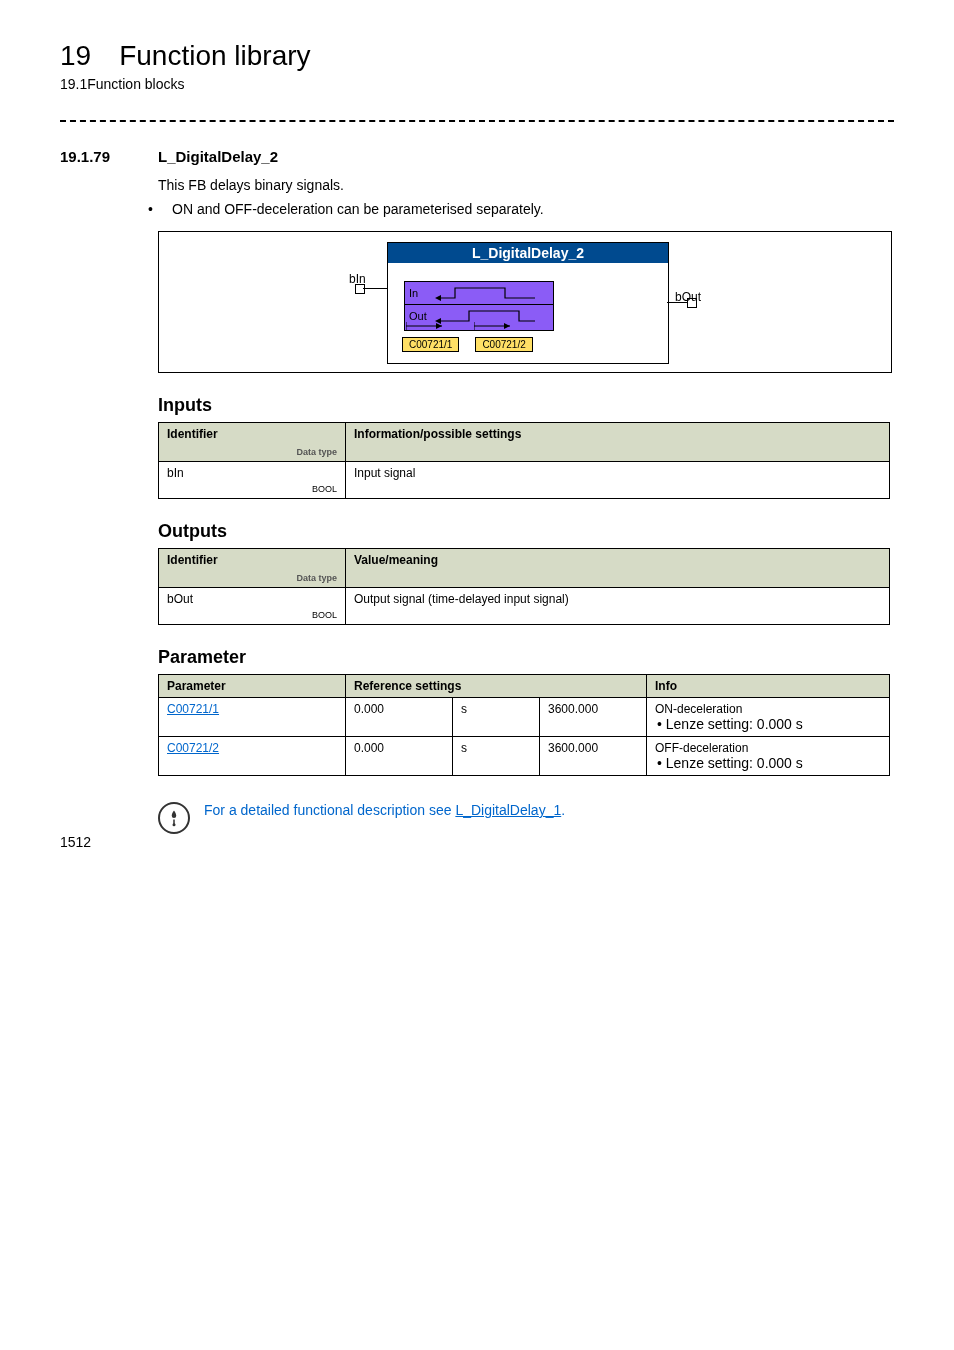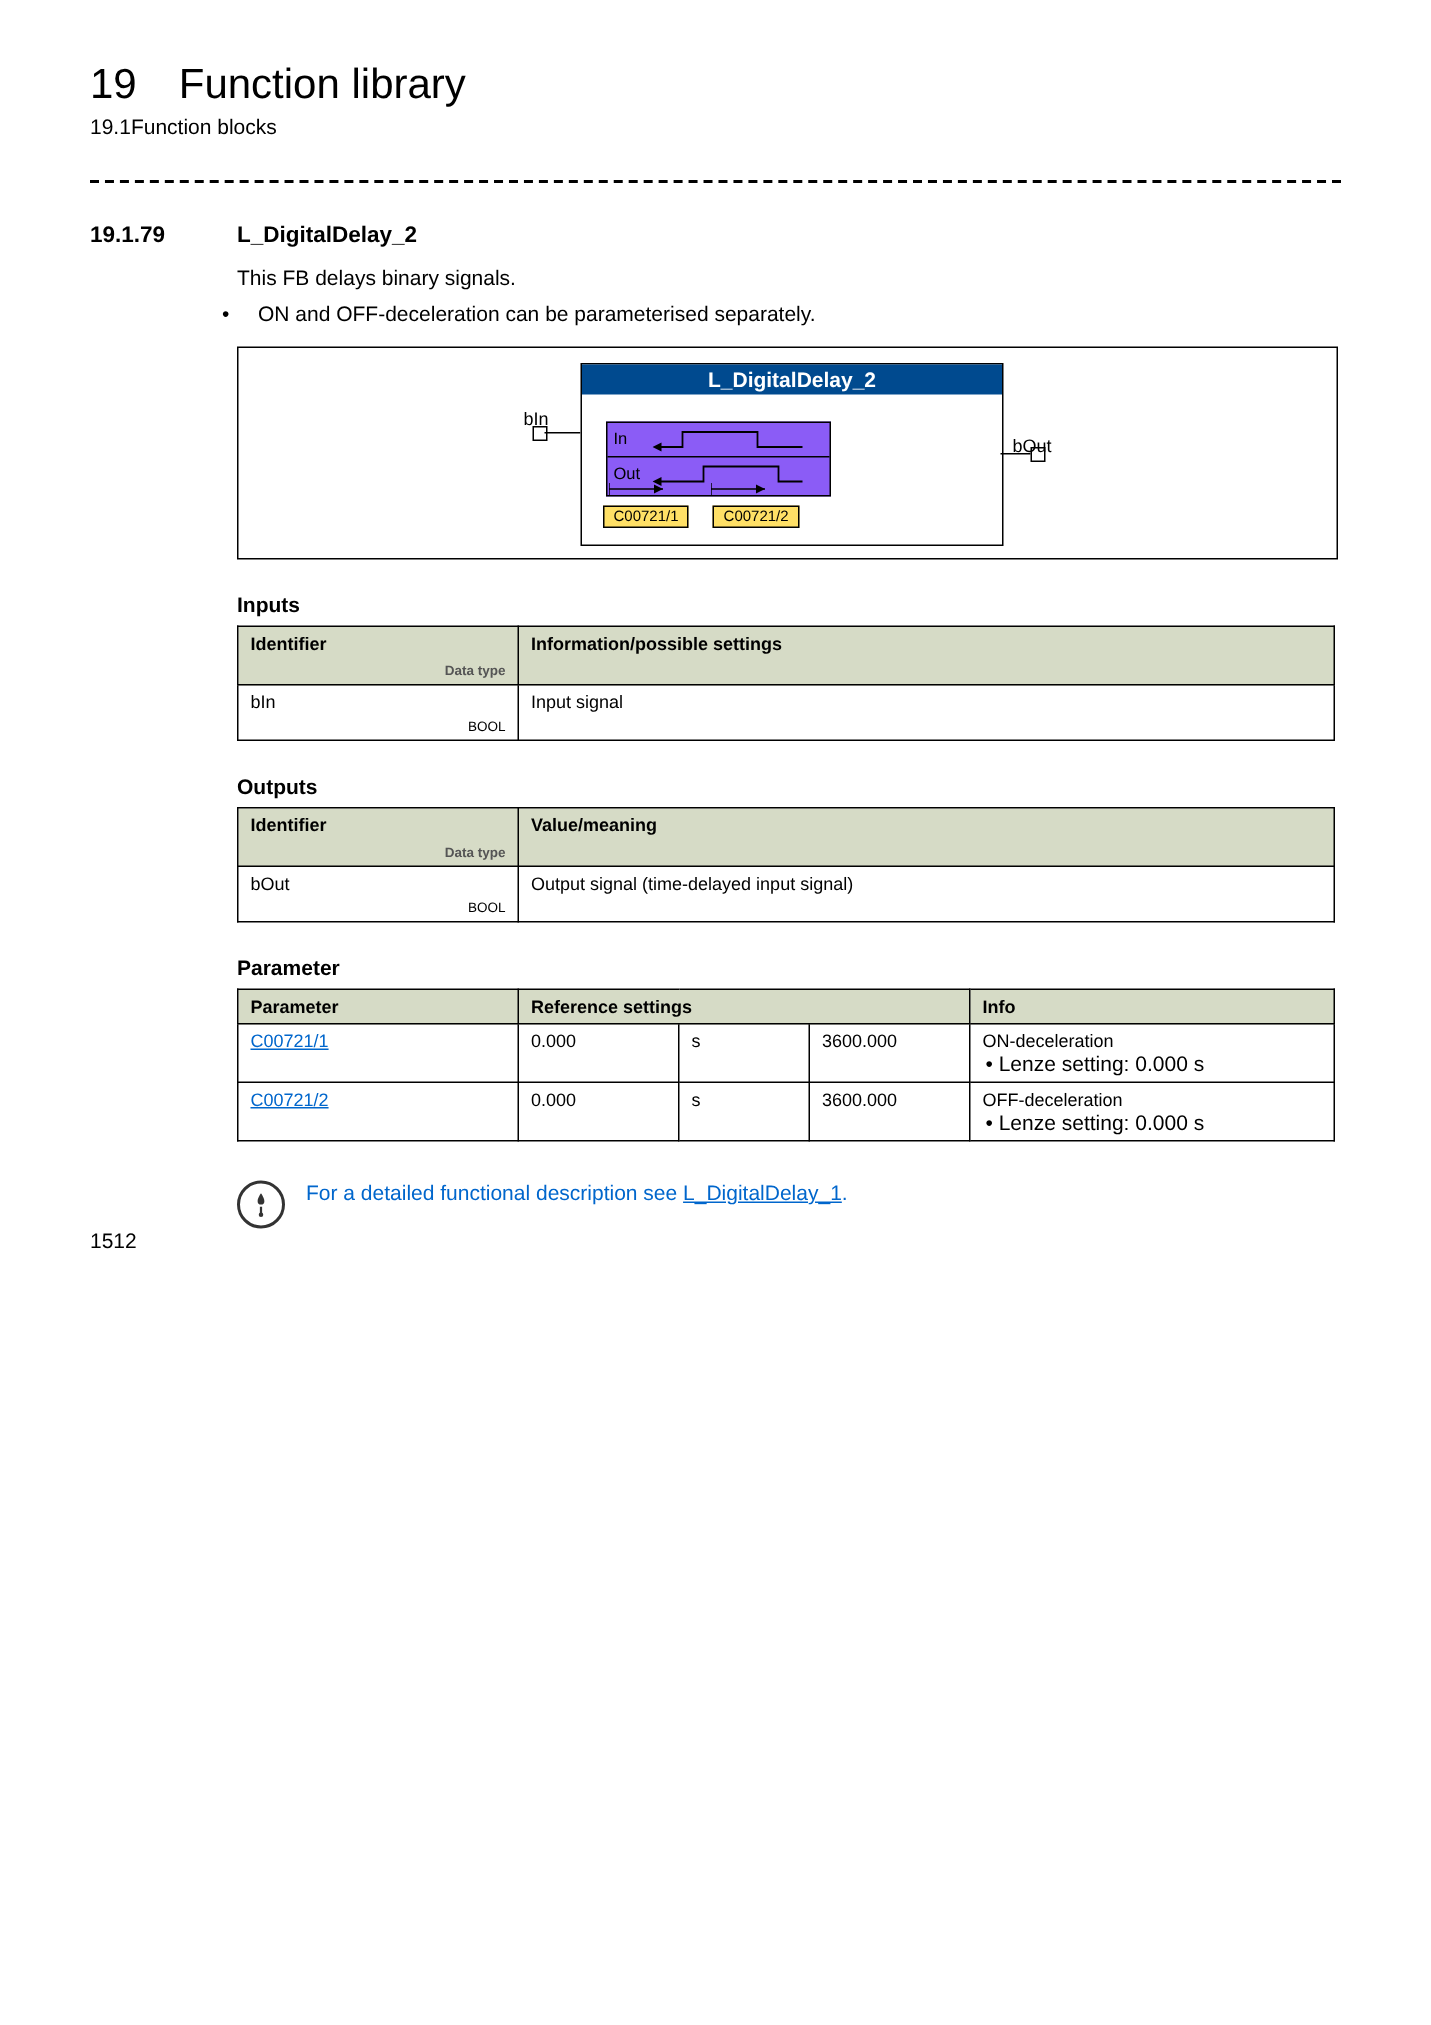--- a/index.html
+++ b/index.html
@@ -173,21 +173,21 @@
     background: #fff;
   }
   .stub-left { left: 204px; top: 56px; }
   .inv-left { left: 196px; top: 52px; }
   .stub-right { left: 508px; top: 70px; }
   .inv-right { left: 528px; top: 66px; }
 
   .subhead {
     margin: 22px 0 6px 98px;
     font-weight: 700;
-    font-size: 14px;
+    font-size: 18px;
   }
   table.info-table {
     margin-left: 98px;
     border-collapse: collapse;
     width: 732px;
     font-size: 12px;
   }
   table.info-table th, table.info-table td {
     border: 1px solid #000;
     padding: 4px 8px;

